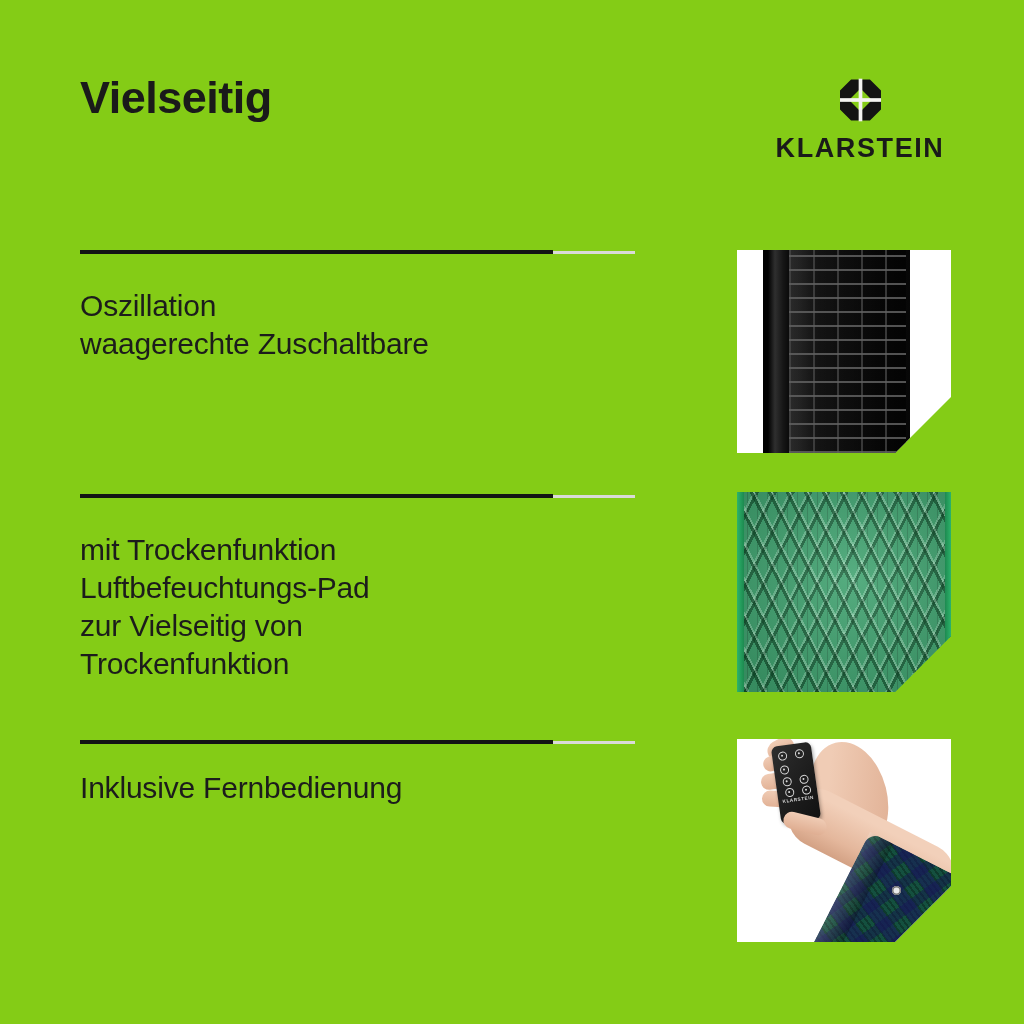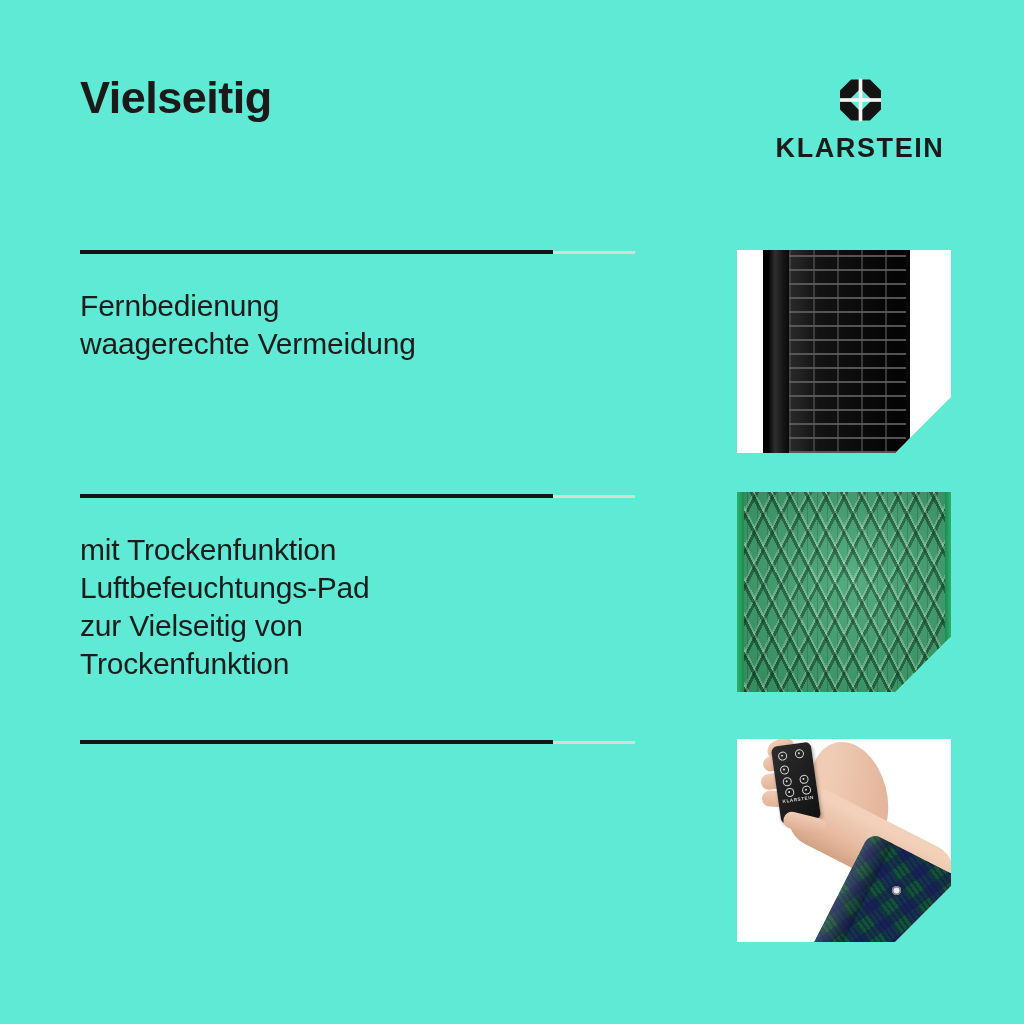--- a/index.html
+++ b/index.html
@@ -1,17 +1,17 @@
 <!DOCTYPE html>
 <html><head>
 <meta charset="utf-8">
 <style>
   html,body{margin:0;padding:0;}
   body{background:#e8e8e8;font-family:"Liberation Sans", sans-serif;}
-  .canvas{position:relative;width:1024px;height:1024px;background:#5eead4;overflow:hidden;
+  .canvas{position:relative;width:1024px;height:1024px;background:#84cc16;overflow:hidden;
           font-family:"Liberation Sans", sans-serif;color:#1a1a1a;}
 
   
   .title{position:absolute;left:80px;top:74px;font-size:45px;font-weight:700;
          letter-spacing:-0.5px;line-height:1.05;}
   .logo{position:absolute;left:767px;top:78px;width:186px;text-align:center;}
   .logo-icon{display:block;margin:0 auto;width:41px;height:44px;}
   .logo-word{display:block;margin-top:11px;font-size:27px;font-weight:700;
              letter-spacing:1.6px;white-space:nowrap;}
 
@@ -101,22 +101,22 @@
       <rect x="-2" y="45.5" width="104" height="9" fill="#f4f3f1"></rect>
     </svg>
     <span class="logo-word">KLARSTEIN</span>
   </div>
 
   <div class="divider d1">
     <div class="seg-black"></div>
     <div class="seg-gray"></div>
   </div>
   <div class="ftext t1">
-    <div>Fernbedienung</div>
-    <div>waagerechte Vermeidung</div>
+    <div>Oszillation</div>
+    <div>waagerechte Zuschaltbare</div>
   </div>
   <div class="tile tile1">
     <div class="fan">
       <div class="fan-rim"></div>
       <div class="fan-grid"></div>
     </div>
   </div>
 
   <div class="divider d2">
     <div class="seg-black"></div>
@@ -132,20 +132,23 @@
     <div class="pad"></div>
     <div class="pad-sheen"></div>
     <div class="pad-edge-l"></div>
     <div class="pad-edge-r"></div>
   </div>
 
   <div class="divider d3">
     <div class="seg-black"></div>
     <div class="seg-gray"></div>
   </div>
+  <div class="ftext t3">
+    <div>Inklusive Fernbedienung</div>
+  </div>
   <div class="tile tile3">
     <div class="finger" style="left:30px;top:0;width:28px;height:20px;transform:rotate(-28deg);"></div>
     <div class="finger" style="left:26px;top:16px;width:24px;height:15px;transform:rotate(-18deg);"></div>
     <div class="finger" style="left:24px;top:34px;width:28px;height:16px;transform:rotate(-8deg);"></div>
     <div class="finger" style="left:25px;top:52px;width:32px;height:16px;transform:rotate(3deg);"></div>
     <div class="palm"></div>
     <div class="arm"></div>
     <div class="sleeve"></div>
     <div class="cuff-line"></div>
     <div class="cuff-button"></div>

